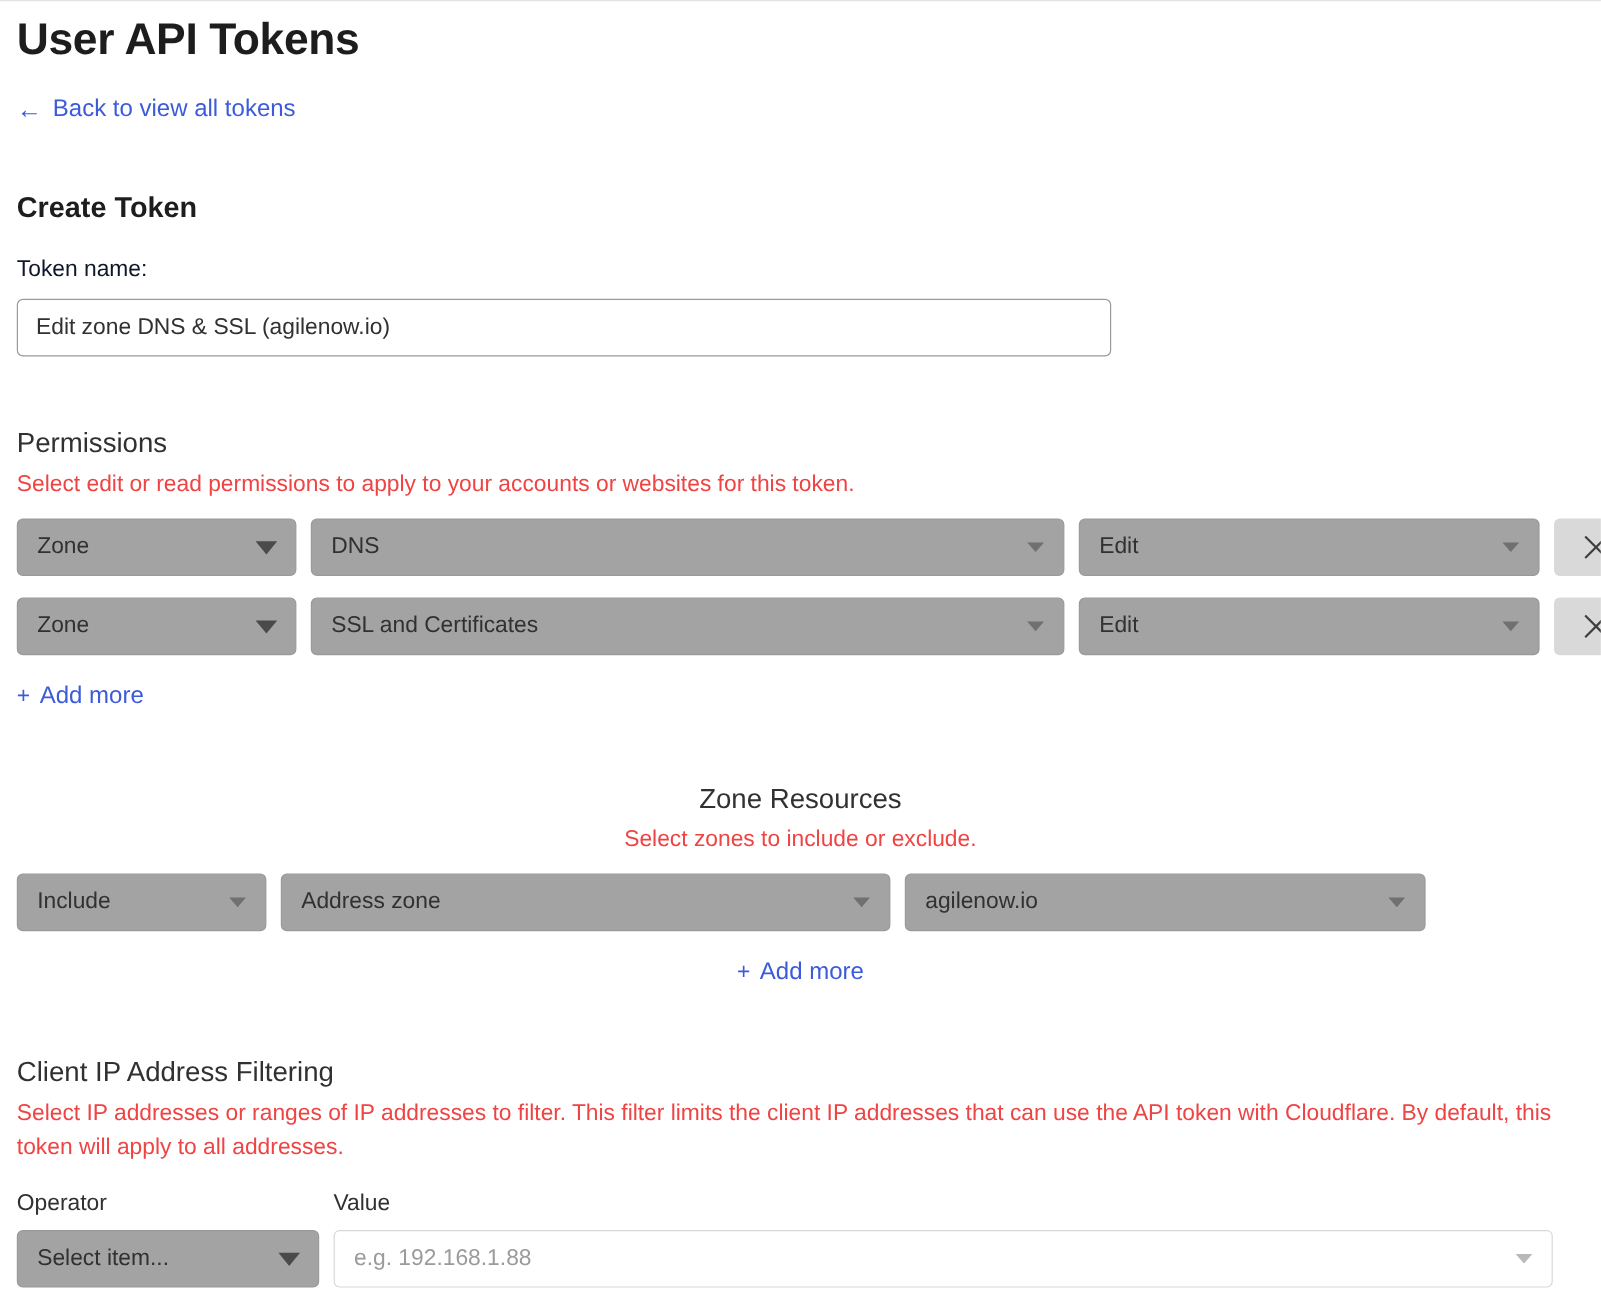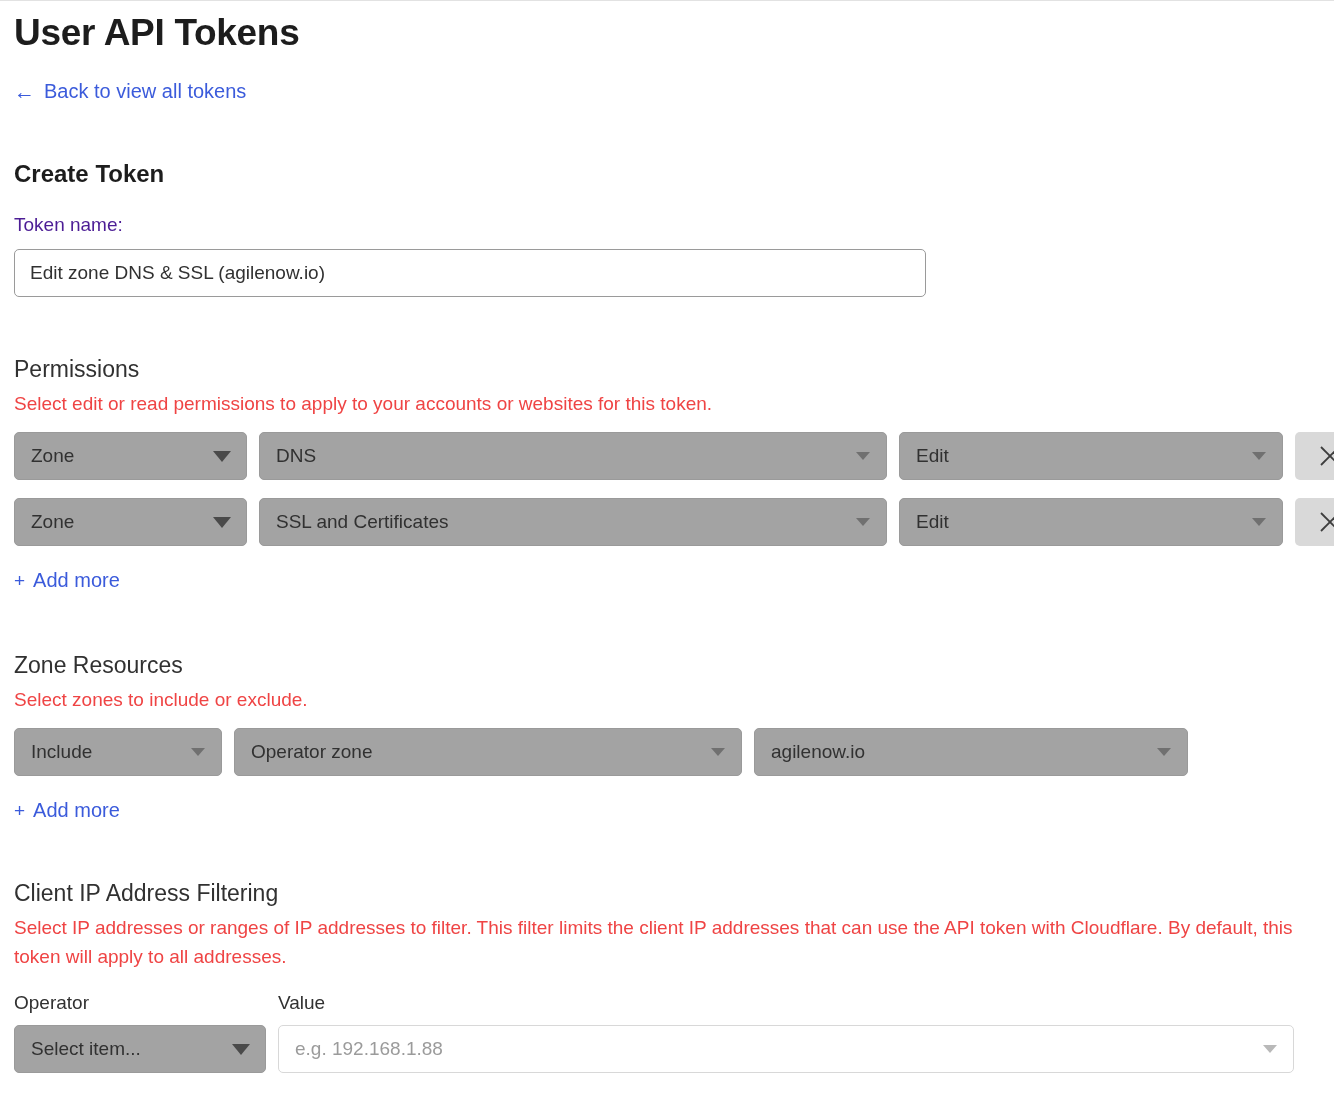--- a/index.html
+++ b/index.html
@@ -55,21 +55,21 @@
     font-size: 24px;
     font-weight: bold;
     color: #1d1d1d;
     margin: 0;
     padding-top: 56px;
     line-height: 30px;
   }
   .field-label {
     font-size: 19px;
     line-height: 24px;
-    color: #4c1d95;
+    color: #0f172a;
     margin-top: 24px;
   }
   .section-title {
     font-size: 23px;
     font-weight: normal;
     color: #313131;
     line-height: 28px;
     margin: 0;
   }
   .section-desc {
@@ -177,21 +177,21 @@
     color: #3b5bdb;
     font-size: 20px;
     line-height: 24px;
     margin-top: 22px;
     cursor: pointer;
     text-decoration: none;
   }
   .add-more .plus { font-size: 19px; color: #3b5bdb; }
 
   
-  .zone-block { padding-top: 58px; }
+  .zone-block { padding-top: 58px; text-align: center; }
   .zone-row { margin-top: 14px; }
   .zone-col-1 { width: 208px; flex: none; }
   .zone-col-2 { width: 508px; flex: none; }
   .zone-col-3 { width: 434px; flex: none; }
 
   
   .ip-block { padding-top: 56px; }
   .ip-fields {
     display: flex;
     gap: 12px;
@@ -283,21 +283,21 @@
   <div class="zone-block">
     <div class="section-title">Zone Resources</div>
     <div class="section-desc">Select zones to include or exclude.</div>
 
     <div class="row zone-row">
       <div class="select zone-col-1">
         <span class="val">Include</span>
         <span class="caret-small"></span>
       </div>
       <div class="select zone-col-2">
-        <span class="val">Operator zone</span>
+        <span class="val">Address zone</span>
         <span class="caret-small"></span>
       </div>
       <div class="select zone-col-3">
         <span class="val">agilenow.io</span>
         <span class="caret-small"></span>
       </div>
     </div>
 
     <a class="add-more" href="#">
       <span class="plus">+</span>

